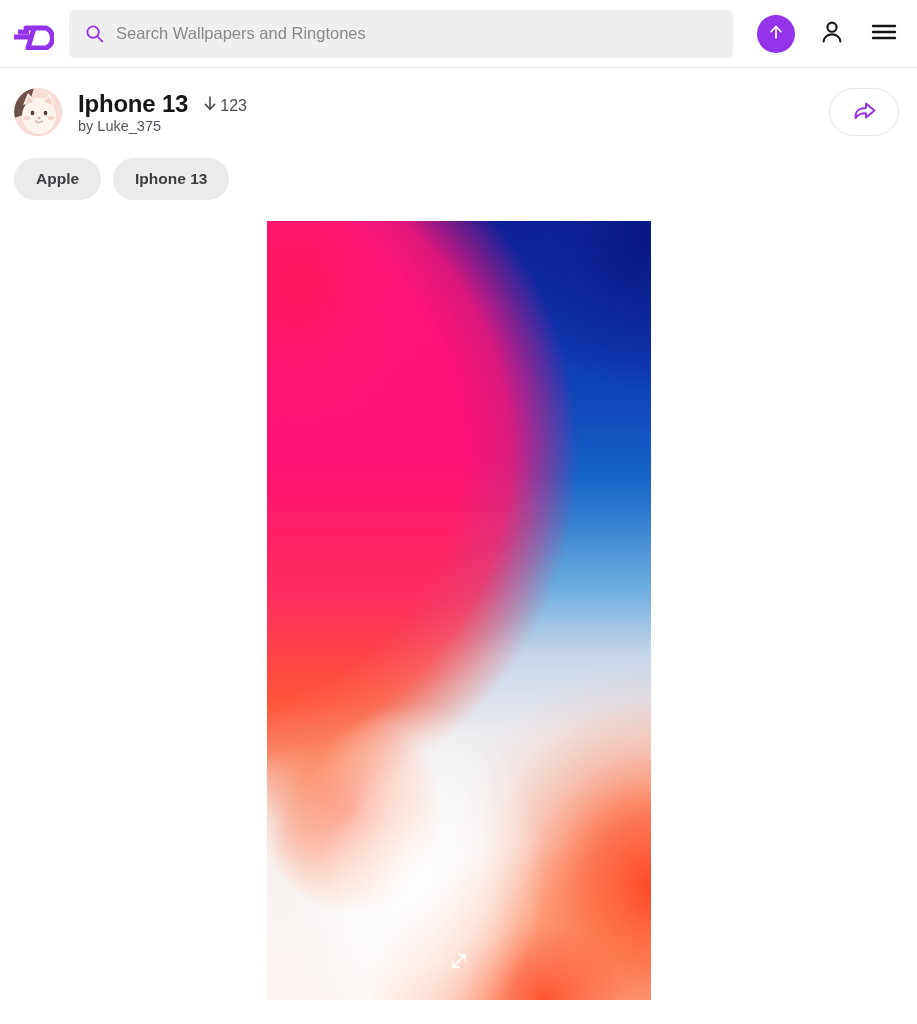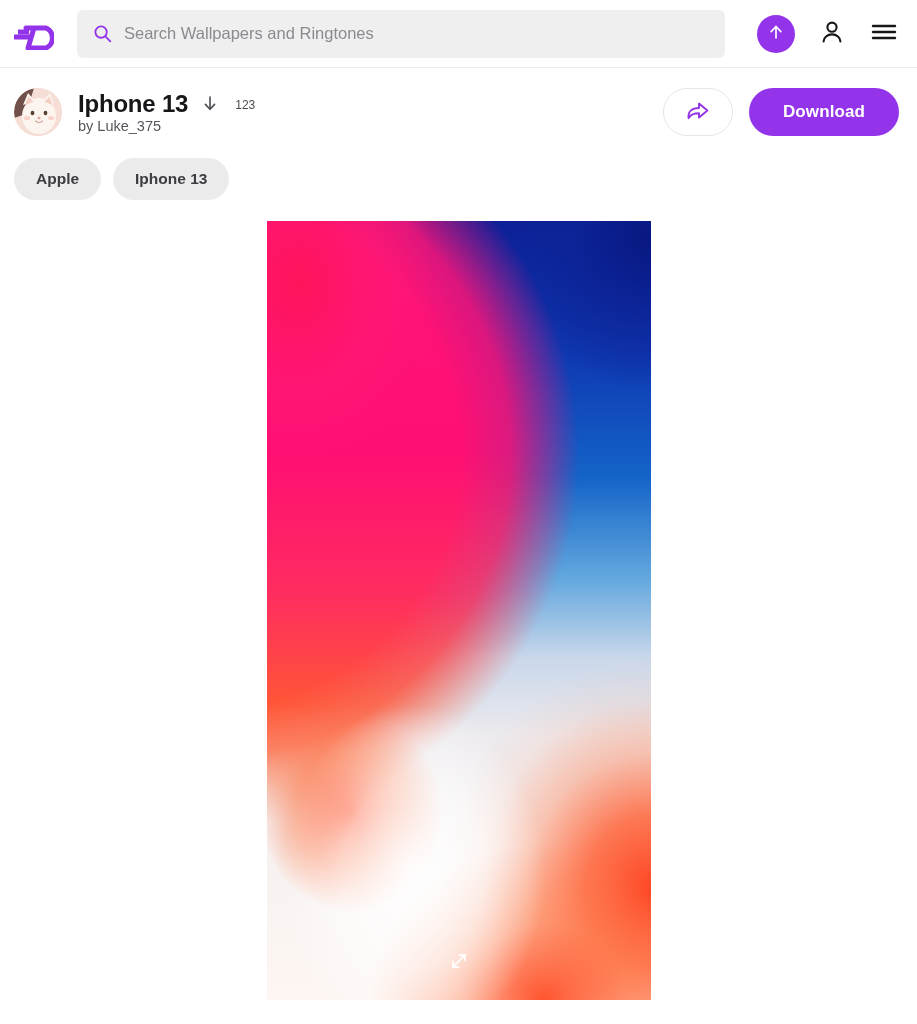--- a/index.html
+++ b/index.html
@@ -13,21 +13,21 @@
 
   
   .header {
     position: relative;
     height: 68px;
     background: #ffffff;
     border-bottom: 1px solid #ededf0;
     display: flex;
     align-items: center;
     padding: 0 18px 0 10px;
-    gap: 12px;
+    gap: 4px;
   }
   .logo {
     width: 46px;
     height: 40px;
     flex: 0 0 46px;
     display: flex;
     align-items: center;
     justify-content: center;
   }
   .search-wrap {
@@ -95,22 +95,22 @@
   .title-row { display: flex; align-items: baseline; gap: 14px; }
   .title {
     font-size: 24px;
     font-weight: bold;
     color: #17171a;
     letter-spacing: -0.2px;
   }
   .dl-count {
     display: flex;
     align-items: center;
-    gap: 17px;
-    font-size: 12px;
+    gap: 2px;
+    font-size: 16px;
     color: #4a4a52;
   }
   .byline {
     font-size: 14.5px;
     color: #55555d;
     margin-top: 0;
   }
 
   .actions {
     margin-left: auto;
@@ -331,21 +331,20 @@
   </div>
 
   <div class="actions">
     <button class="share-btn">
       <span>
         <svg width="25" height="22" viewBox="0 0 25 22" aria-hidden="true">
           <path d="M3.6 18.2 c-0.8 -7.2 3.6 -10.2 10.4 -10.2 V3.6 L22.4 10.6 L14 17.6 V13.2 C8.4 13.2 5.4 14.6 3.6 18.2 Z" fill="none" stroke="#9333ea" stroke-width="1.9" stroke-linejoin="round" stroke-linecap="round"></path>
         </svg>
       </span>
     </button>
-    <button class="download-btn">Download</button>
   </div>
 </div>
 
 <div class="tags">
   <button class="tag">Apple</button>
   <button class="tag">Iphone 13</button>
 </div>
 
 <div class="stage">
   <div class="wallpaper">

